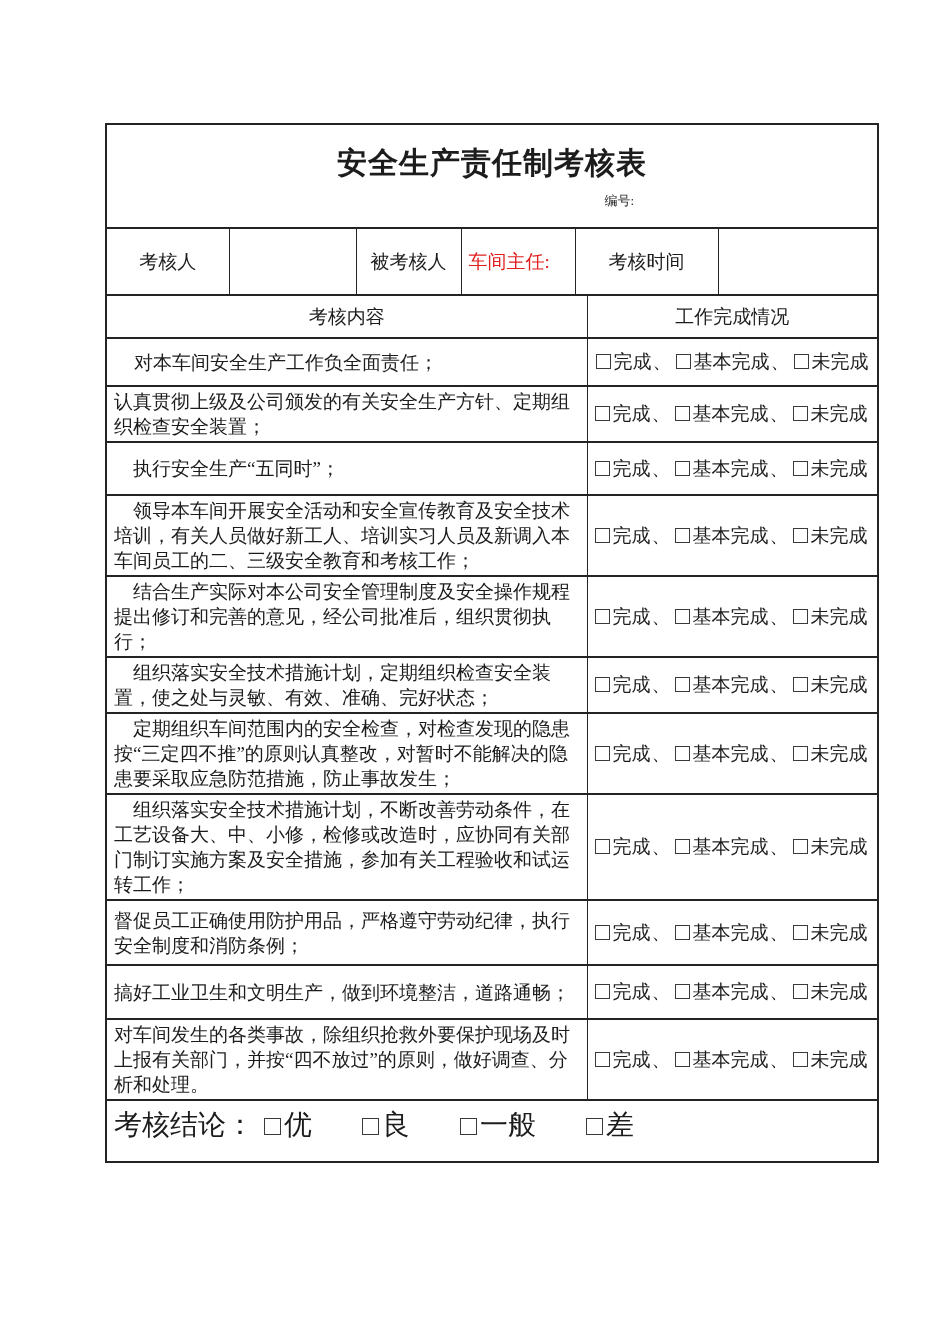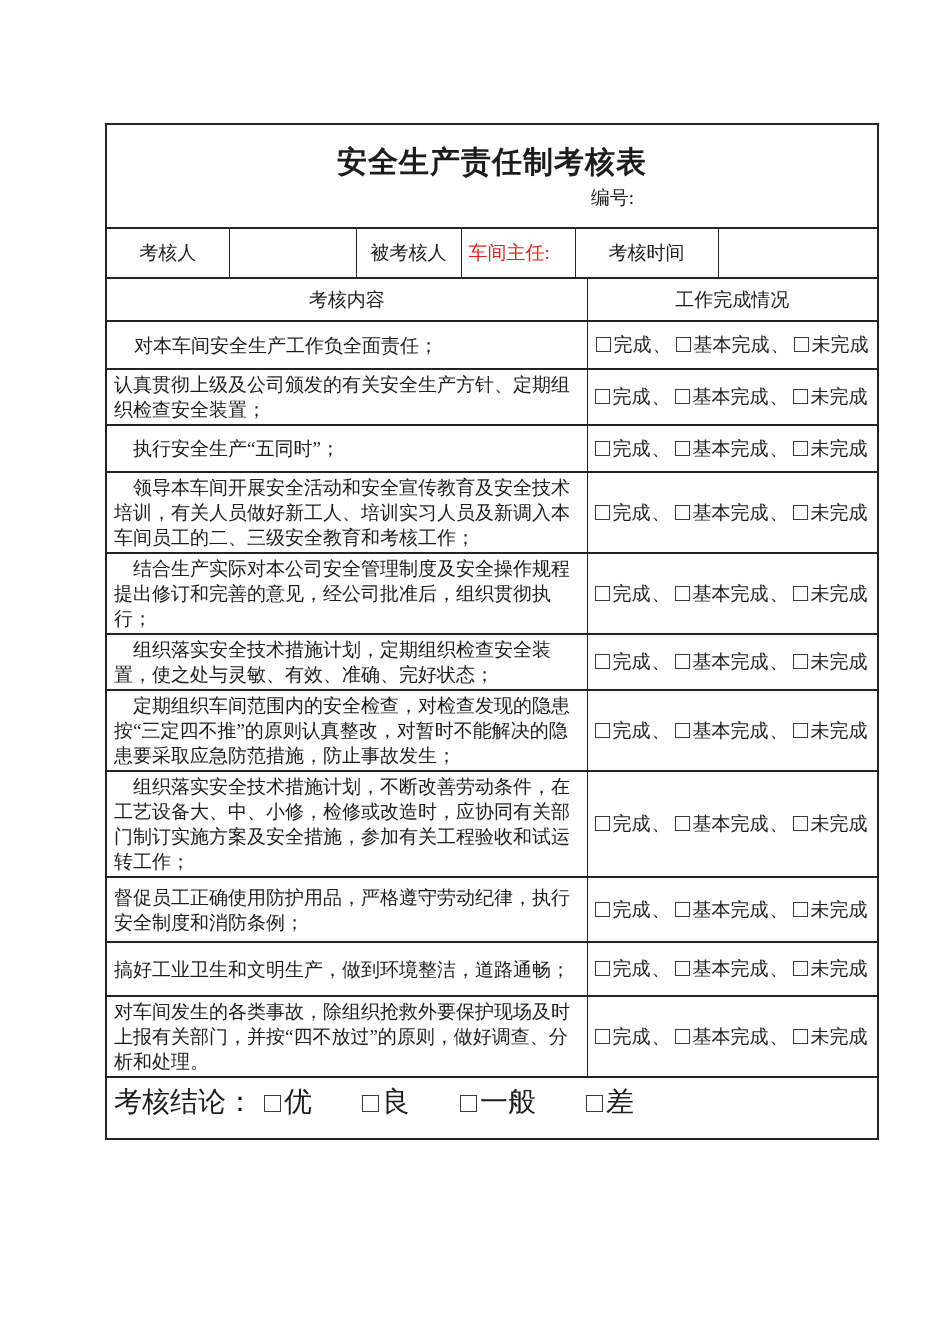--- a/index.html
+++ b/index.html
@@ -40,26 +40,26 @@
     text-align: center;
     font-family: "Liberation Sans", "DejaVu Sans", sans-serif;
     font-weight: bold;
     font-size: 30px;
     letter-spacing: 1px;
     line-height: 40px;
   }
   .number-line {
     text-align: right;
     padding-right: 166px;
-    font-size: 19px;
+    font-size: 13px;
     margin-top: 2px;
   }
   .number-value { display: inline-block; width: 70px; height: 20px; }
   
-  tr.info-row td { height: 50px; }
+  tr.info-row td { height: 67px; }
   td.center { text-align: center; }
   td.assessee-value {
     vertical-align: top;
     padding-top: 3px;
     font-size: 16px;
     color: var(--accent-red, #e01f1f);
   }
   
   tr.colhead-row td { height: 43px; text-align: center; }
   
@@ -76,21 +76,21 @@
     display: inline-block;
     width: 13px;
     height: 13px;
     border: 1.5px solid #3a3a3a;
     background: #ffffff;
     margin: 0 3px -1px 0;
   }
   .sep { margin: 0 4px 0 1px; }
   tr.r1  td { height: 48px; padding-left: 8px; }
   tr.r2  td { height: 52px; }
-  tr.r3  td { height: 47px; }
+  tr.r3  td { height: 53px; }
   tr.r4  td { height: 76px; }
   tr.r5  td { height: 52px; }
   tr.r6  td { height: 52px; }
   tr.r7  td { height: 76px; }
   tr.r8  td { height: 100px; }
   tr.r9  td { height: 65px; }
   tr.r10 td { height: 54px; font-family: Liberation Serif, serif; }
   tr.r11 td { height: 71px; }
   
   tr.conclusion-row td {

